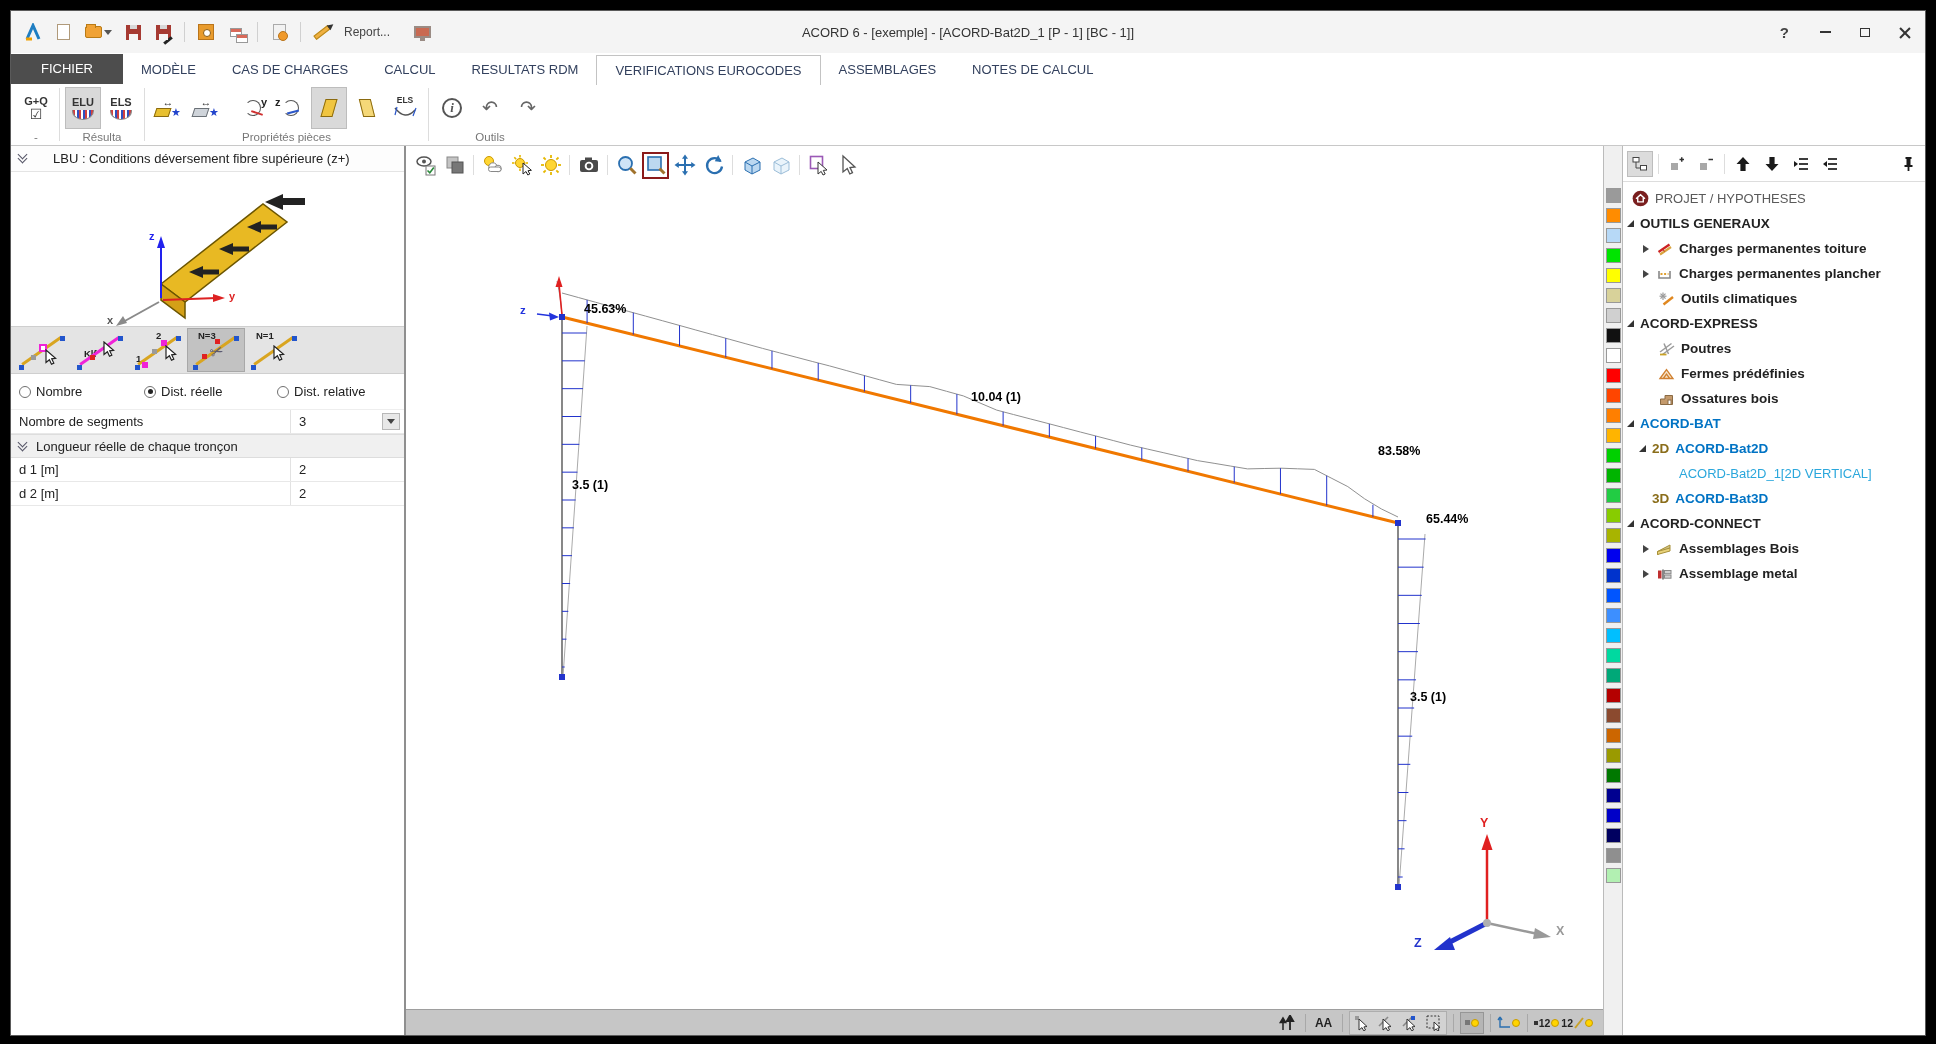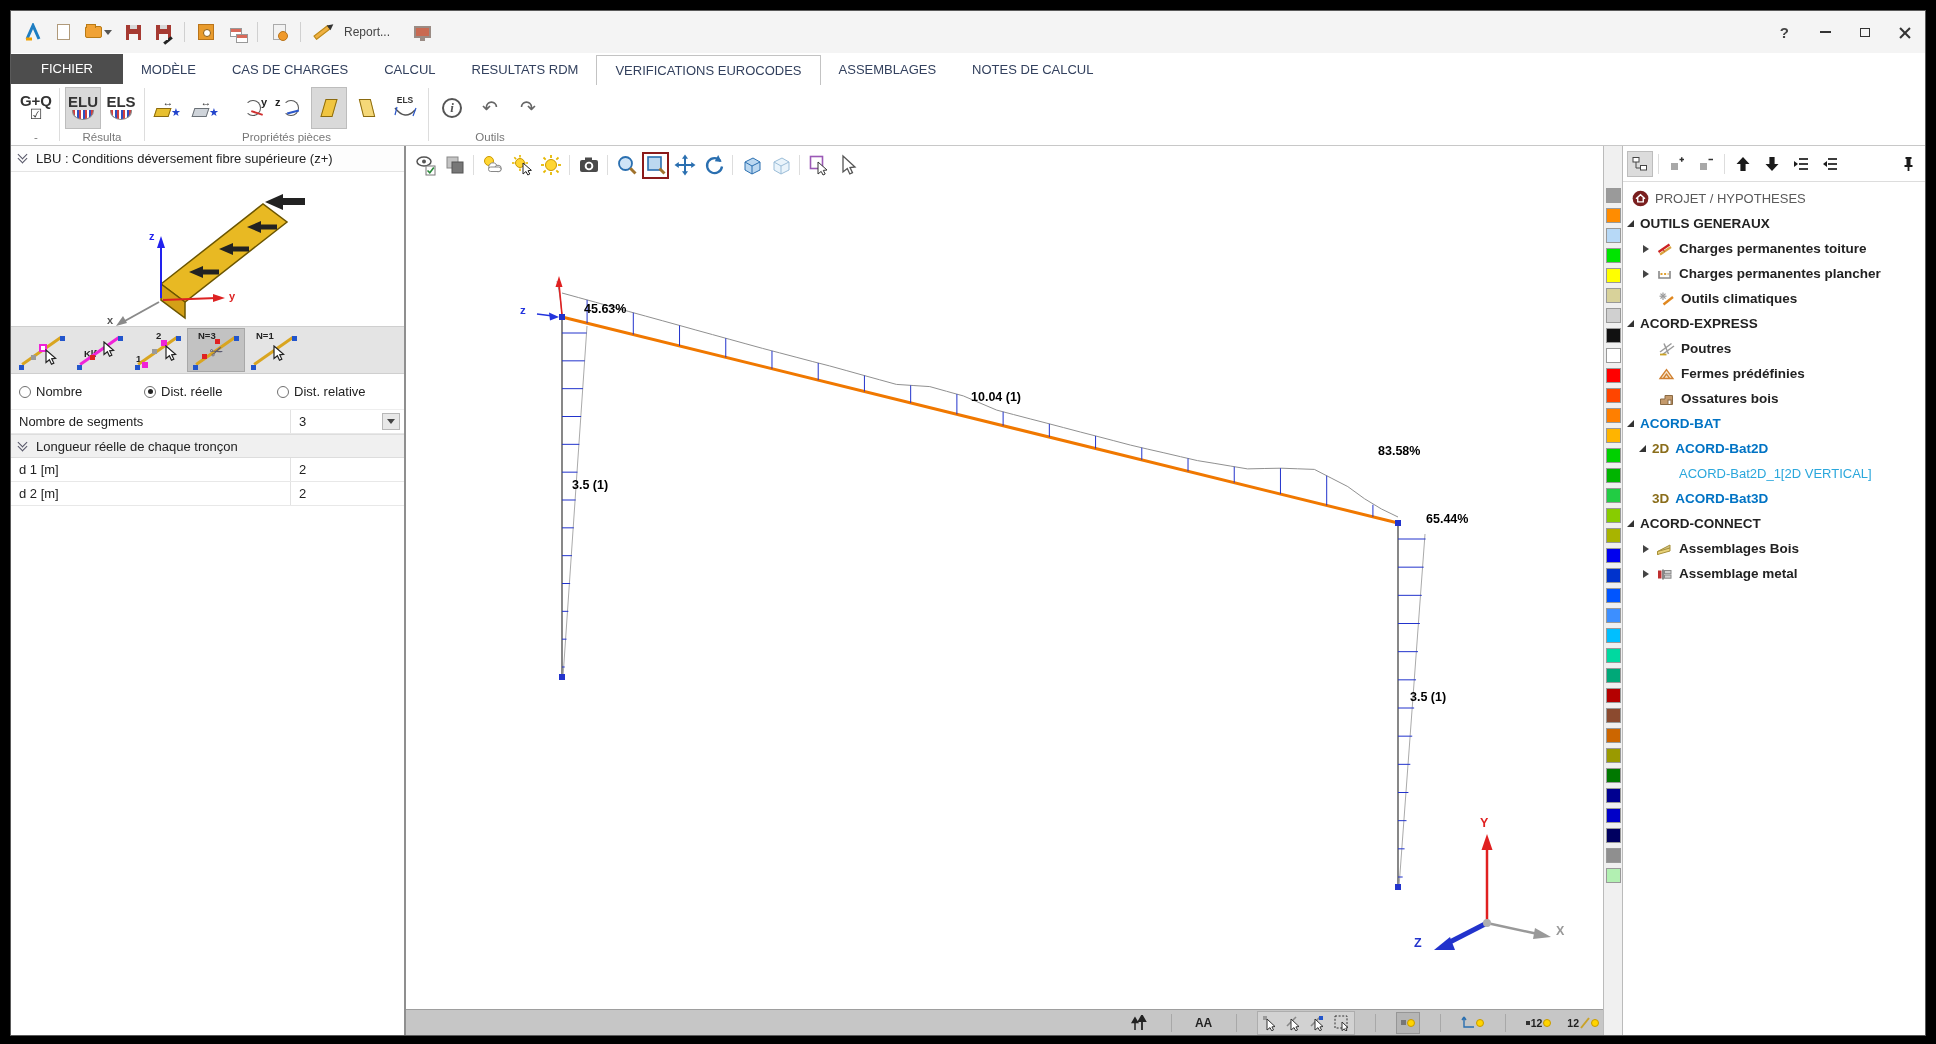--- a/index.html
+++ b/index.html
@@ -52,36 +52,36 @@
   .tab.active{border:1px solid #c3c3c3;border-bottom:none;background:#fff;position:relative;top:1px;padding-top:7px;}
 
   
   .ribbon{height:62px;background:#fff;border-bottom:1px solid #c8c8c8;display:flex;align-items:stretch;padding-left:6px;flex:0 0 auto;}
   .rgroup{display:flex;flex-direction:column;}
   .rgroup .ricons{display:flex;align-items:center;flex:1;}
   .rgroup .rlabel{font-size:11.5px;color:#777;text-align:center;padding-bottom:2px;}
   .rib-sep{width:1px;background:#ddd;margin:4px 4px 4px 4px;}
   .rbtn{min-width:36px;height:42px;margin:1px;display:flex;flex-direction:column;align-items:center;justify-content:center;border:1px solid transparent;font-size:11px;color:#333;position:relative;}
   .rbtn.sel{background:#d9d9d9;border-color:#bdbdbd;}
-  .rbtn .cap{font-weight:bold;font-size:15px;line-height:12px;}
+  .rbtn .cap{font-weight:bold;font-size:11px;line-height:12px;}
   .arcuv{width:22px;height:10px;border-bottom-left-radius:22px 18px;border-bottom-right-radius:22px 18px;background:repeating-linear-gradient(90deg,#d04040 0 2px,#fff 2px 4px,#3050c0 4px 6px);border:1px solid #888;border-top:none;margin-top:2px;}
   .beam3d{width:15px;height:9px;background:#e8c030;border:1px solid #8a6a10;transform:skewX(-18deg);}
   .star{color:#2244cc;font-size:11px;line-height:10px;}
   .dblarrow{font-size:11px;line-height:9px;color:#333;}
   .axarc{width:16px;height:16px;border:1.6px solid #555;border-radius:50%;border-left-color:transparent;position:relative;}
   .para{width:12px;height:18px;background:#f0c540;border:1px solid #8a6a10;transform:skewX(-16deg);}
   .circ-i{width:20px;height:20px;border:2px solid #555;border-radius:50%;display:flex;align-items:center;justify-content:center;font-family:"Liberation Serif",serif;font-style:italic;font-weight:bold;font-size:13px;color:#555;}
   .uglyph{font-size:19px;color:#666;line-height:18px;}
 
   
   .mainrow{flex:1;display:flex;min-height:0;}
 
   
   .lpanel{width:395px;flex:0 0 auto;background:#fff;border-right:2px solid #8f8f8f;position:relative;font-size:13px;color:#222;}
-  .lp-header{height:26px;display:flex;align-items:center;gap:8px;padding:0 6px;border-bottom:1px solid #e4e4e4;background:#fdfdfd;white-space:nowrap;overflow:hidden;}
+  .lp-header{height:26px;display:flex;align-items:center;gap:25px;padding:0 6px;border-bottom:1px solid #e4e4e4;background:#fdfdfd;white-space:nowrap;overflow:hidden;}
   .chev{width:11px;height:11px;position:relative;display:inline-block;flex:0 0 auto;}
   .chev::before,.chev::after{content:"";position:absolute;left:2px;width:6px;height:6px;border-right:1.6px solid #556;border-bottom:1.6px solid #556;transform:rotate(45deg);}
   .chev::before{top:-2px;}.chev::after{top:2px;}
   .beam-area{height:154px;position:relative;}
   .toolrow{height:48px;background:#e4e4e4;border-top:1px solid #cfcfcf;border-bottom:1px solid #cfcfcf;display:flex;align-items:center;padding-left:2px;}
   .tool{width:58px;height:44px;position:relative;border:1px solid transparent;}
   .tool.sel{background:#c2c2c2;border-color:#a8a8a8;padding-left:17px;}
   .diag{position:absolute;left:8px;top:34px;width:48px;height:2.5px;background:#d9a520;transform:rotate(-35deg);transform-origin:left center;}
   .diag.mag{background:#f023d8;height:2.5px;}
   .sqB{position:absolute;width:5px;height:5px;background:#2255cc;}
@@ -105,21 +105,21 @@
   .axlab{position:absolute;font-size:11px;font-weight:bold;}
 
   
   .canvas{flex:1;display:flex;flex-direction:column;background:#fff;min-width:0;position:relative;}
   .ctoolbar{height:38px;display:flex;align-items:center;padding-left:6px;gap:2px;flex:0 0 auto;}
   .cbtn{width:27px;height:27px;display:flex;align-items:center;justify-content:center;border:1px solid transparent;}
   .cbtn.selred{border:2px solid #8b1a1a;}
   .csep{width:1px;height:20px;background:#ddd;margin:0 3px;}
   .drawarea{flex:1;position:relative;overflow:hidden;}
   .clabel{position:absolute;font-size:12.5px;font-weight:600;color:#000;white-space:nowrap;}
-  .statusbar{height:26px;background:#c6c6c6;border-top:1px solid #9e9e9e;display:flex;align-items:center;justify-content:flex-end;padding-right:4px;gap:16px;flex:0 0 auto;}
+  .statusbar{height:26px;background:#c6c6c6;border-top:1px solid #9e9e9e;display:flex;align-items:center;justify-content:flex-end;padding-right:10px;gap:2px;flex:0 0 auto;}
   .sbtn{height:22px;min-width:24px;display:flex;align-items:center;justify-content:center;gap:1px;font-size:11px;color:#222;}
   .sgroup{background:#d2d2d2;border:1px solid #adadad;display:flex;height:24px;align-items:center;}
   .sbtn.sel{background:#b5b5b5;border:1px solid #969696;}
   .ssep{width:1px;height:18px;background:#a8a8a8;margin:0 4px;}
   .sun{width:8px;height:8px;border-radius:50%;background:#ffd400;border:1px solid #c79a00;display:inline-block;}
   .n12{font-weight:bold;font-size:10.5px;}
 
   
   .strip{width:20px;flex:0 0 auto;background:#f0f0f0;border-left:1px solid #bbb;border-right:1px solid #bbb;padding-top:42px;display:flex;flex-direction:column;align-items:center;gap:5px;overflow:hidden;}
   .swatch{width:15px;height:15px;border:1px solid #999;flex:0 0 auto;}
@@ -185,20 +185,21 @@
         </div>
       <div class="qsep"></div>
       <div class="qicon">
           <div class="i-bigpencil"></div>
         </div>
       <span class="report-lbl">Report...</span>
       <div class="qicon" style="margin-left:14px">
           <div class="i-monitor"></div>
         </div>
     </div>
+    <div class="title-text">ACORD 6 - [exemple] - [ACORD-Bat2D_1 [P - 1] [BC - 1]]</div>
     <div class="win-ctrls">
       <span class="help-q">?</span>
       <div class="win-btn">
           <div class="glyph-min"></div>
         </div>
       <div class="win-btn">
           <div class="glyph-max"></div>
         </div>
       <div class="win-btn">
           <div class="glyph-close"></div>

